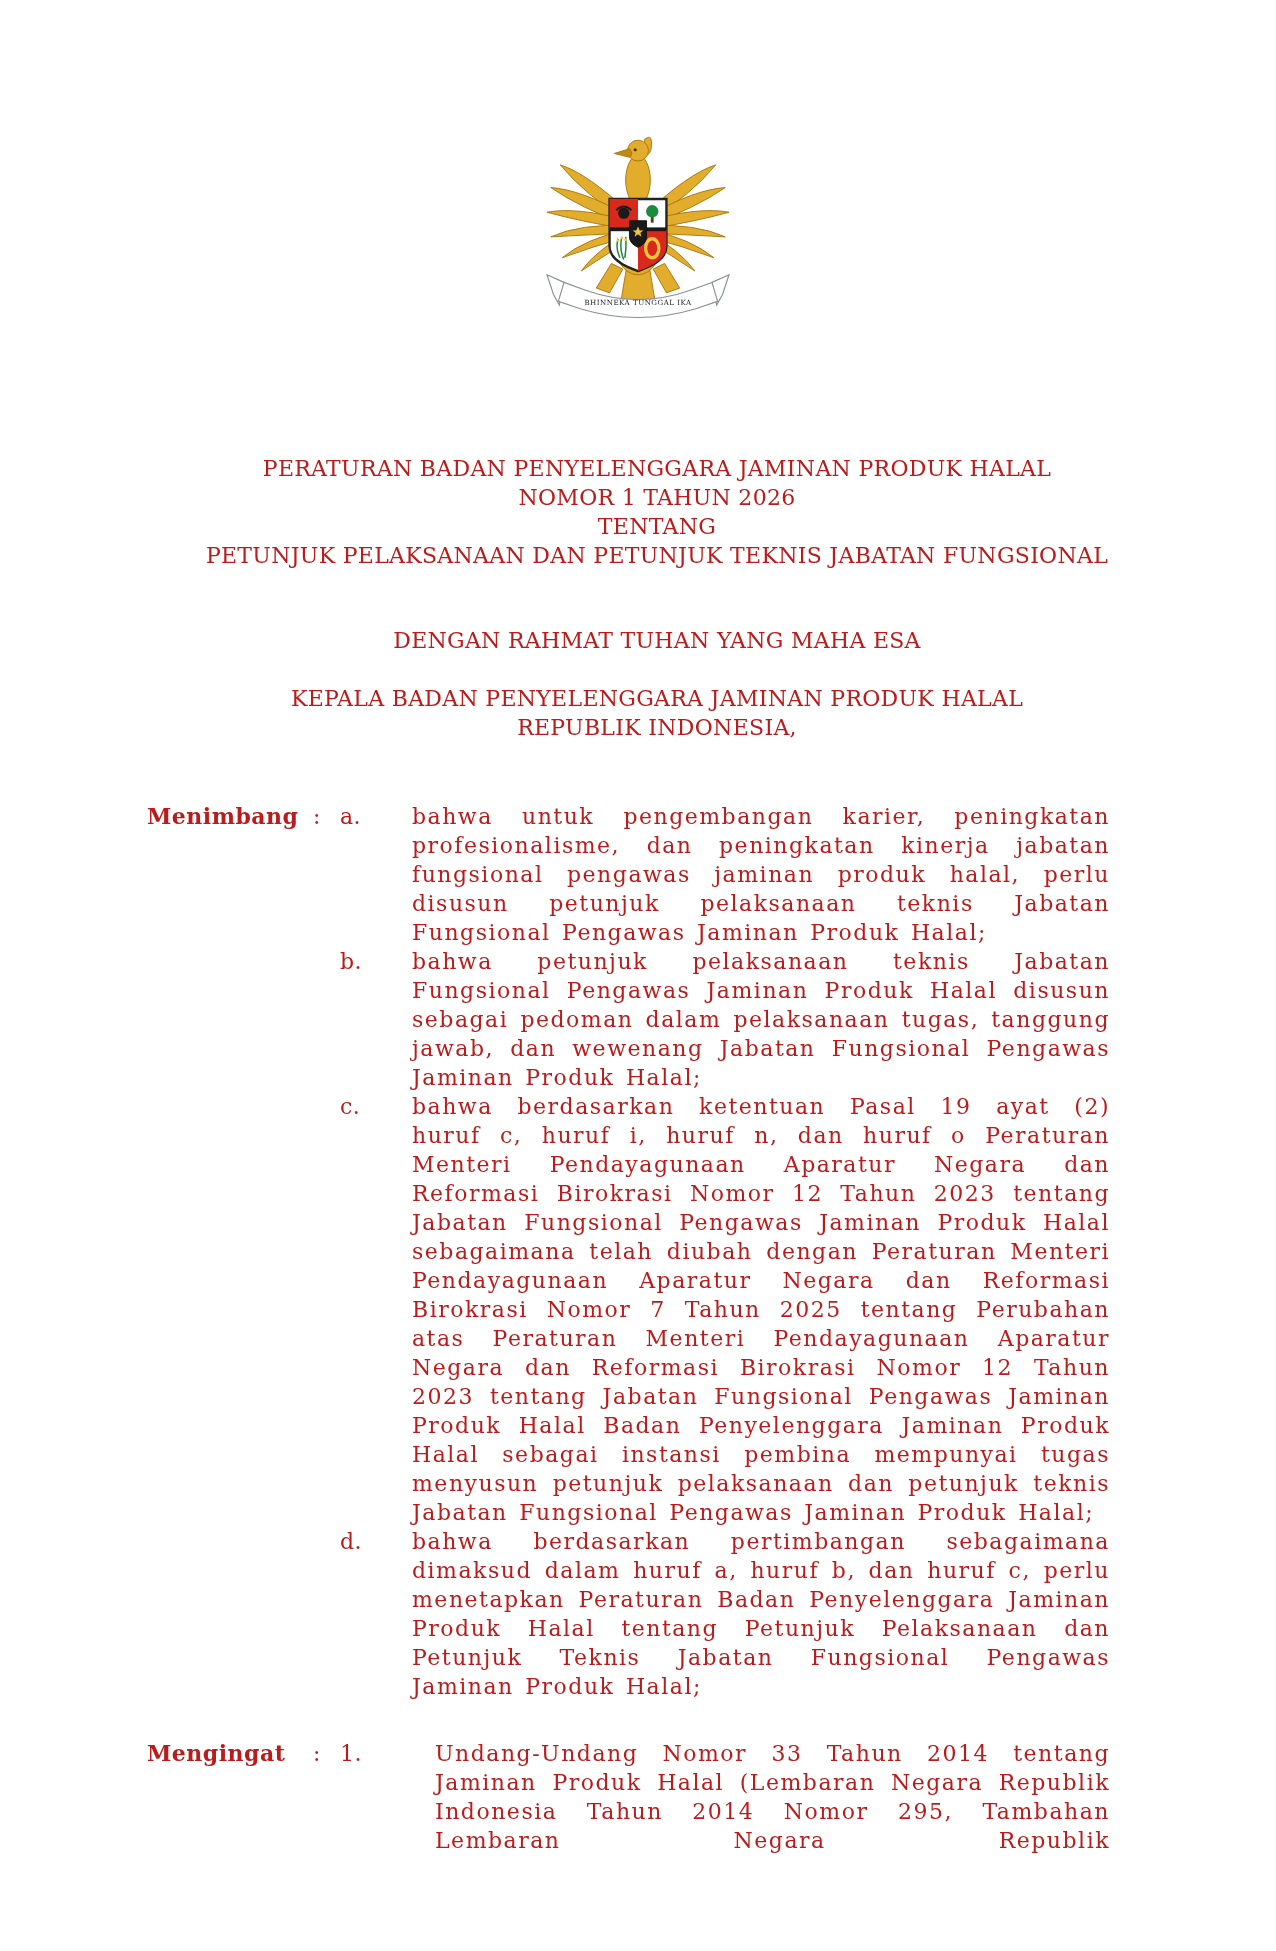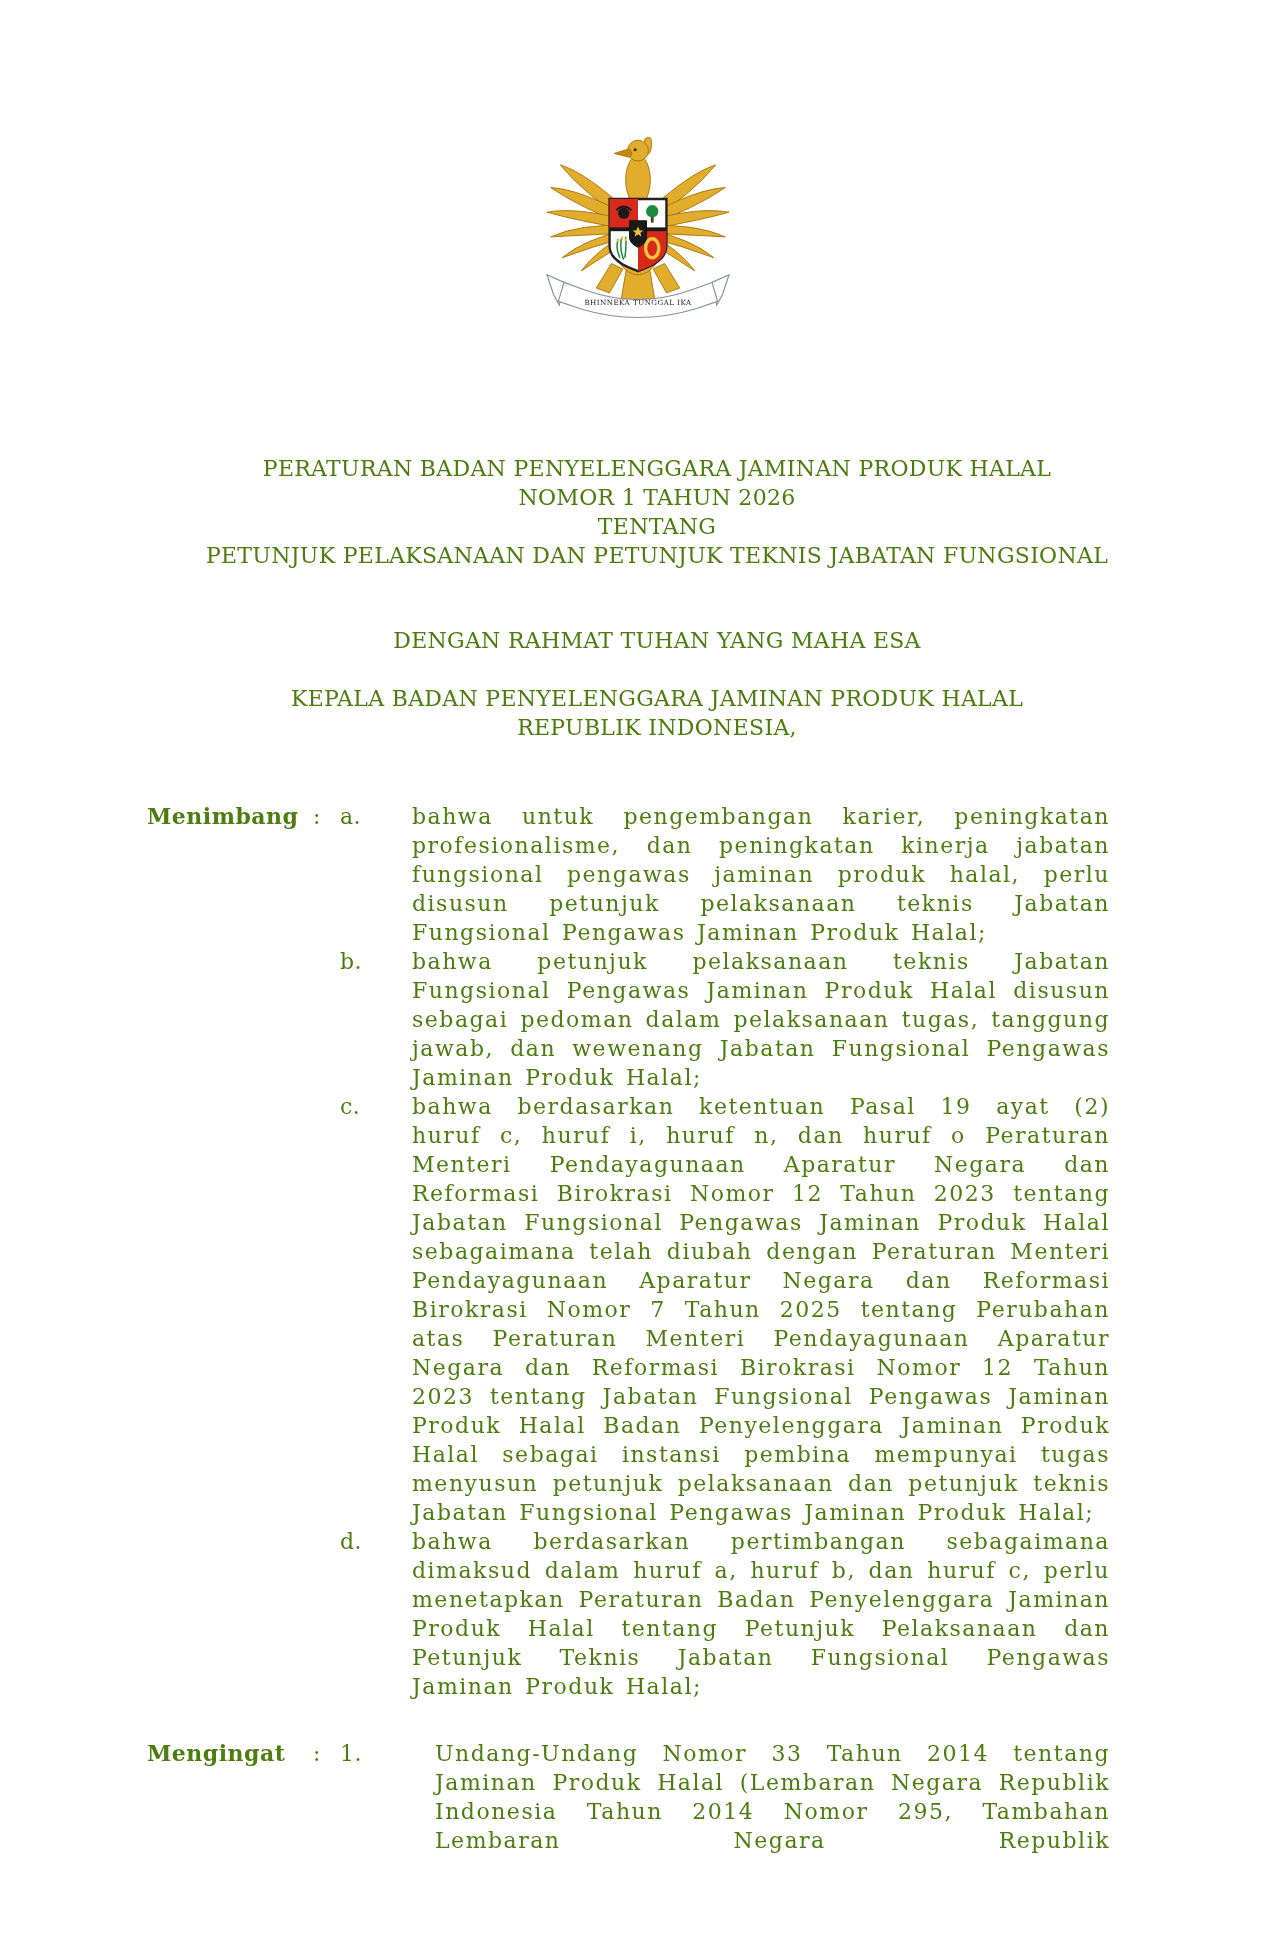--- a/index.html
+++ b/index.html
@@ -4,21 +4,21 @@
 <style>
   html, body { margin: 0; padding: 0; background: #ffffff; }
   .page {
     position: relative;
     width: 1276px;
     height: 1951px;
     margin: 0 auto;
     background: #ffffff;
     overflow: hidden;
     font-family: "DejaVu Serif", "Liberation Serif", serif;
-    color: #4d7c0f;
+    color: #b91c1c;
   }
 
   
   .emblem {
     position: absolute;
     top: 125px;
     left: 50%;
     transform: translateX(-50%);
   }
 

